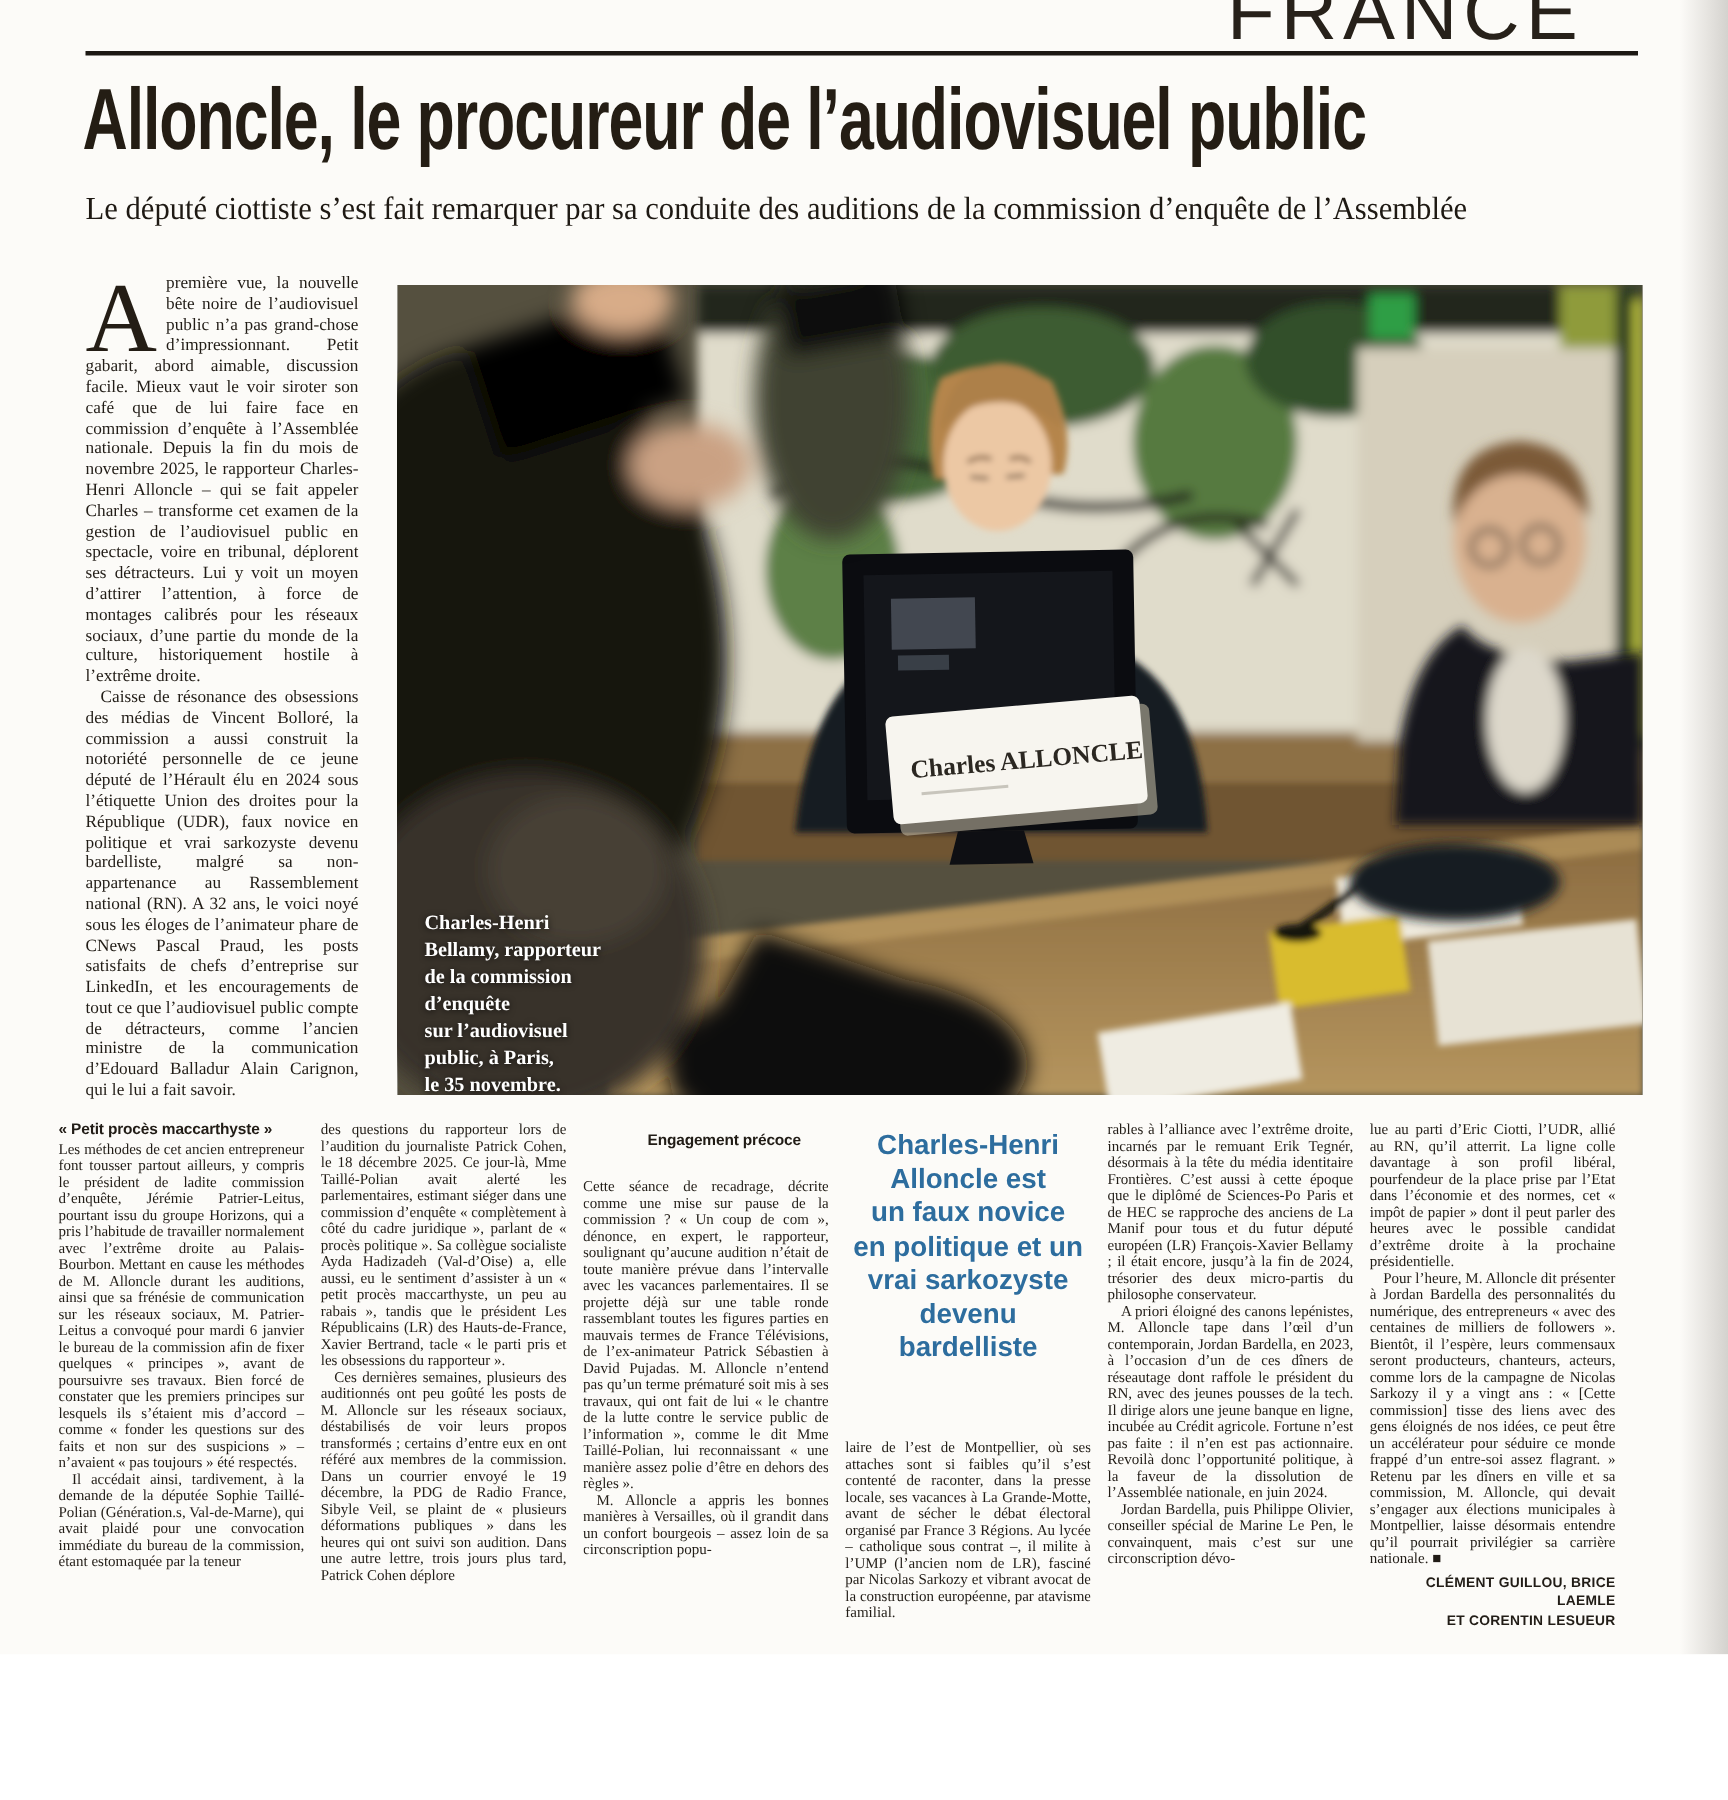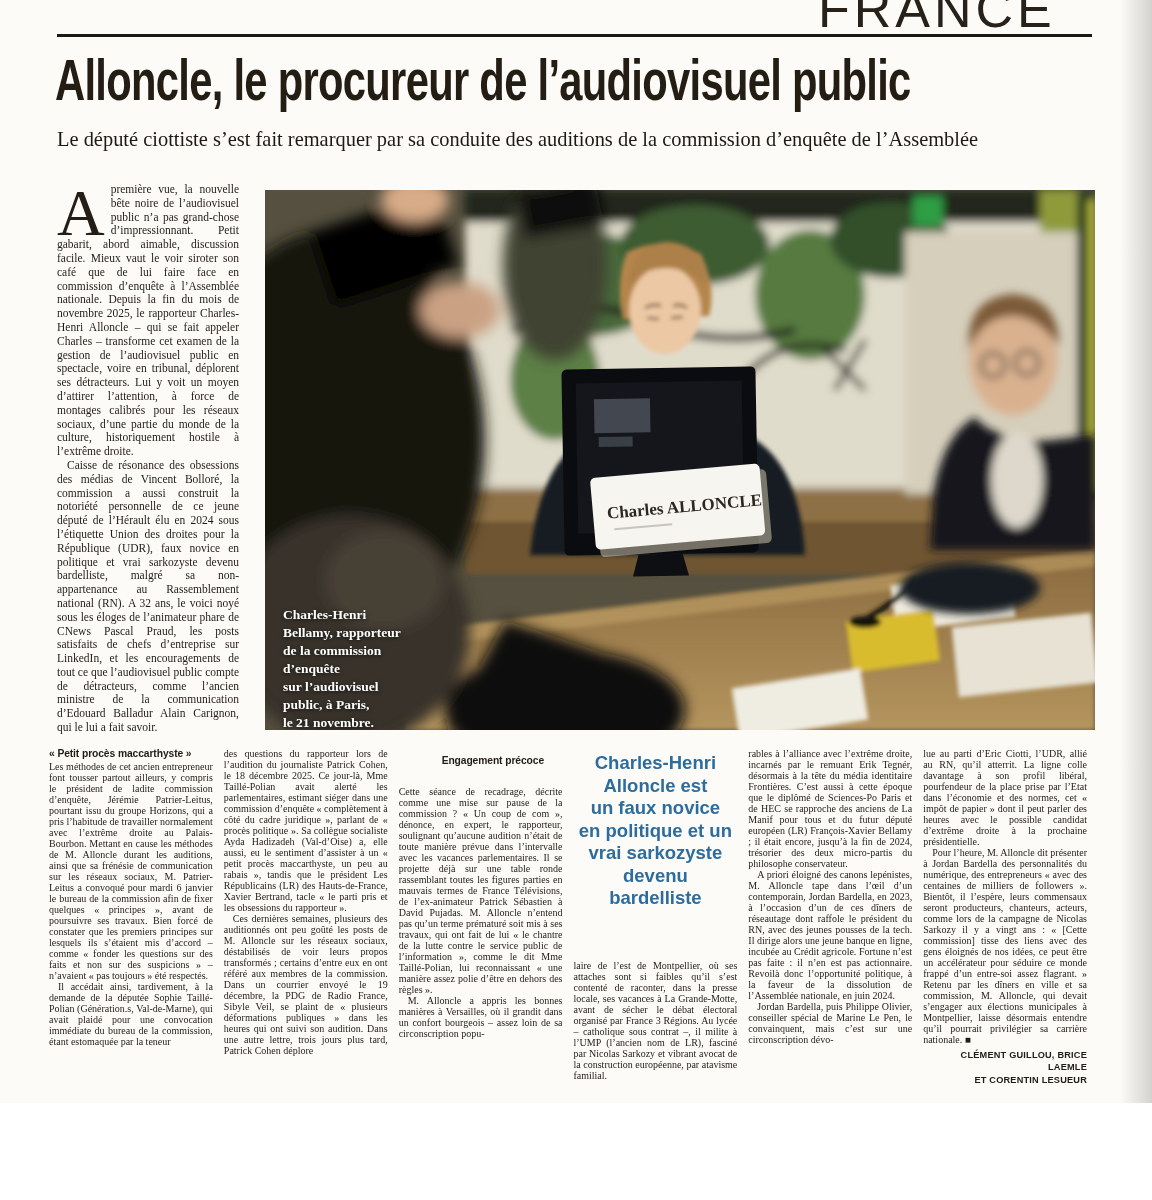--- a/index.html
+++ b/index.html
@@ -19,21 +19,21 @@
         color:#1e1913;transform:scaleX(.95);transform-origin:left top;white-space:nowrap;}
   .intro{position:absolute;left:57px;top:183px;width:182px;height:558px;overflow:hidden;
         font-size:11.5px;line-height:1.2;text-align:justify;}
   .intro p{margin:0;}
   .intro p.ind{text-indent:10px;}
   .dropcap{float:left;font-size:66px;line-height:.76;padding:5px 6px 0 0;color:#241d15;}
   .photo{position:absolute;left:265px;top:190px;width:830px;height:540px;overflow:hidden;
         background:#474234;}
   .caption{position:absolute;left:18px;top:416px;width:210px;color:#ffffff;font-weight:700;
         font-size:13.5px;line-height:1.33;text-shadow:0 1px 4px rgba(0,0,0,.75);}
-  .body-cols{position:absolute;left:49px;top:748px;width:1038px;height:414px;
+  .body-cols{position:absolute;left:39px;top:748px;width:1038px;height:414px;
         display:flex;gap:11px;justify-content:space-between;}
   .col{flex:1 1 0;overflow:hidden;font-size:10px;line-height:1.1;text-align:justify;}
   .col p{margin:0;}
   .col p.ind{text-indent:9px;font-family:Liberation Serif, serif;}
   .crosshead{font-family:"Liberation Sans",sans-serif;font-weight:700;font-size:10.3px;
         letter-spacing:-.1px;white-space:nowrap;margin:0 0 2px;}
   .crosshead.mt{margin-top:7px;margin-bottom:20px;padding-left:43px;}
   .pullquote{color:#2d6d9e;font-family:"Liberation Sans",sans-serif;font-weight:700;
         font-size:18.5px;line-height:1.22;text-align:center;margin:4px 0 50px;}
   .byline{margin-top:4px;font-family:"Liberation Sans",sans-serif;font-weight:700;
@@ -163,21 +163,21 @@
       </g>
     </svg>
 
     <div class="caption">
       <div>Charles-Henri</div>
       <div>Bellamy, rapporteur</div>
       <div>de la commission</div>
       <div>d’enquête</div>
       <div>sur l’audiovisuel</div>
       <div>public, à Paris,</div>
-      <div>le 21 novembre.</div>
+      <div>le 35 novembre.</div>
 
     </div>
   </div>
 
   <div class="body-cols">
     <div class="col">
       <div class="crosshead">« Petit procès maccarthyste »</div>
       <p>Les méthodes de cet ancien entrepreneur font tousser partout ailleurs, y compris le président de ladite commission d’enquête, Jérémie Patrier-Leitus, pourtant issu du groupe Horizons, qui a pris l’habitude de travailler normalement avec l’extrême droite au Palais-Bourbon. Mettant en cause les méthodes de M. Alloncle durant les auditions, ainsi que sa frénésie de communication sur les réseaux sociaux, M. Patrier-Leitus a convoqué pour mardi 6 janvier le bureau de la commission afin de fixer quelques « principes », avant de poursuivre ses travaux. Bien forcé de constater que les premiers principes sur lesquels ils s’étaient mis d’accord – comme « fonder les questions sur des faits et non sur des suspicions » – n’avaient « pas toujours » été respectés.</p>
       <p class="ind">Il accédait ainsi, tardivement, à la demande de la députée Sophie Taillé-Polian (Génération.s, Val-de-Marne), qui avait plaidé pour une convocation immédiate du bureau de la commission, étant estomaquée par la teneur</p>
     </div>

